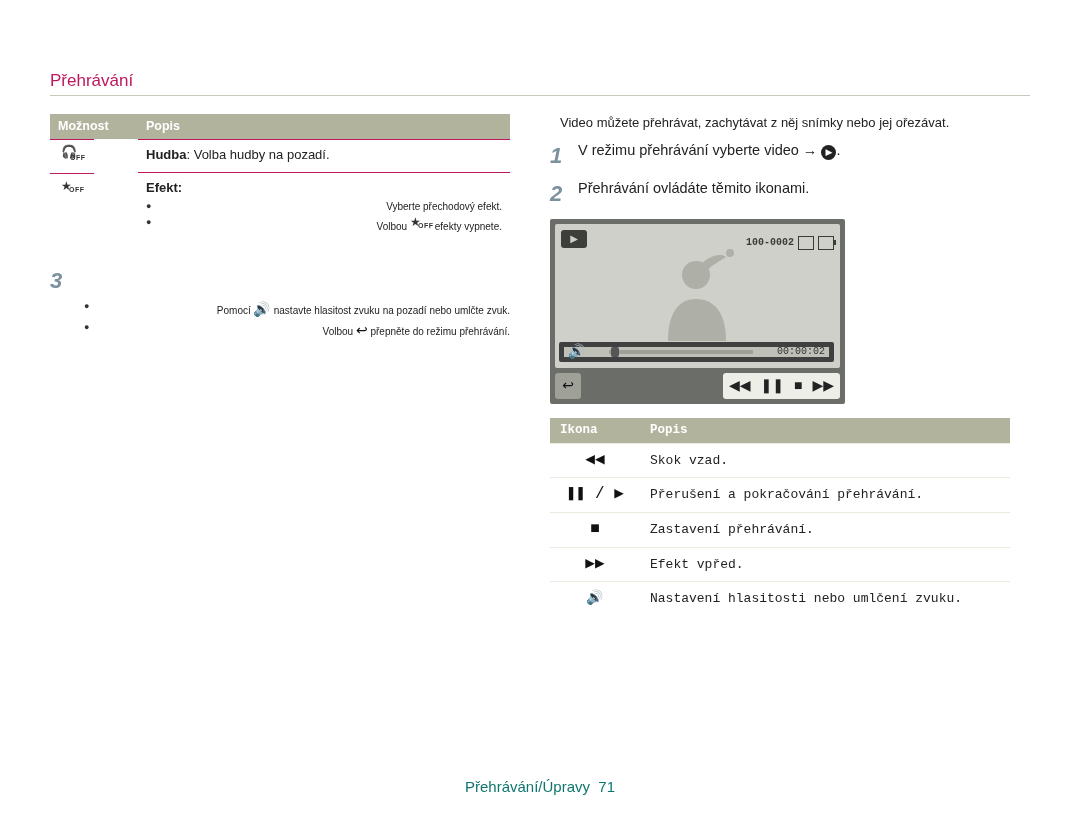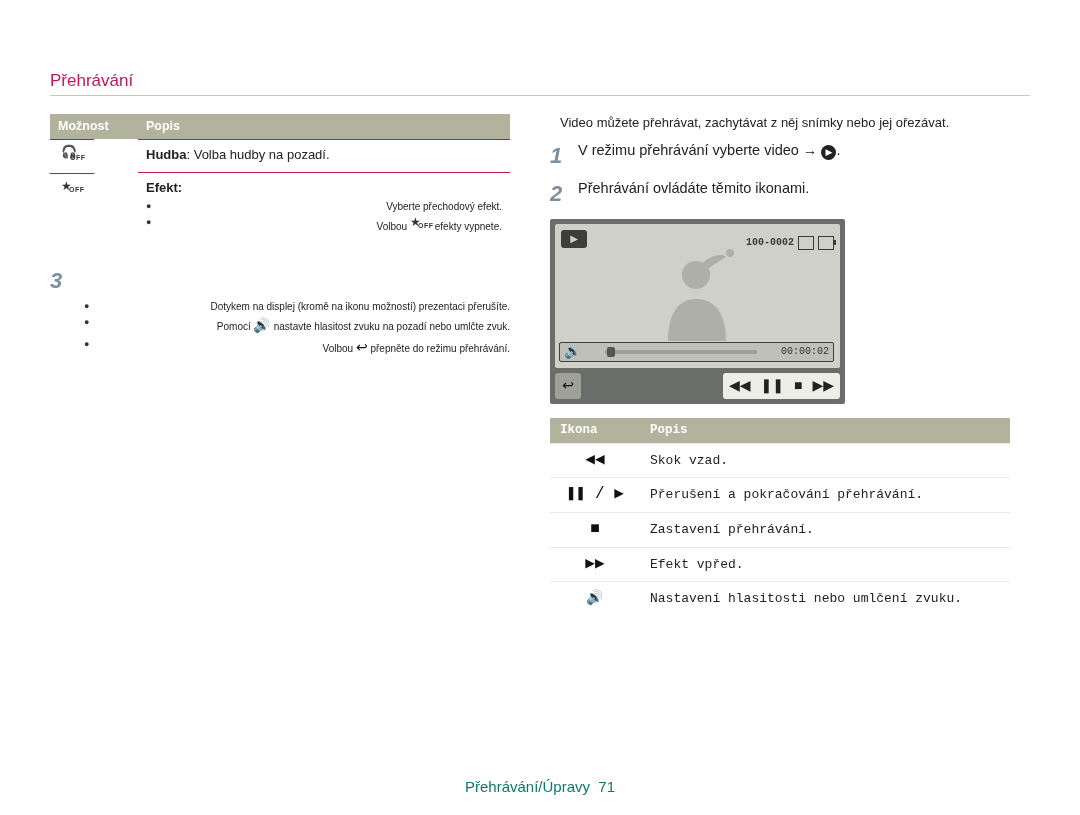--- a/index.html
+++ b/index.html
@@ -87,21 +87,21 @@
     display:flex; align-items:center; gap:4px;margin-top:8px;
   }
   .crop-ic,.batt-ic{ width:14px;height:12px;border:1px solid #3a3c36;display:inline-block;position:relative;}
   .batt-ic:after{content:"";position:absolute;right:-3px;top:3px;width:2px;height:5px;background:#3a3c36;}
   .silh {
     position:absolute; left:50%; top:50%; transform:translate(-50%,-55%);
     width:120px; height:100px;
   }
   .pbar {
     position:absolute; left:4px; right:6px; bottom:6px;
-    height:20px; background:#bfc1b8; border:1px solid #404040; border-radius:2px;
+    height:20px; background:#bfc1b8; border:5px solid #404040; border-radius:2px;
     display:flex; align-items:center; padding:0 4px; gap:20px; box-sizing:border-box;
   }
   .pbar .spk { font-size:12px; color:#333; }
   .pbar .track { flex:1; height:4px; background:#9fa199; position:relative; margin:0 4px;}
   .pbar .knob { position:absolute; left:2px; top:-3px; width:8px; height:10px; background:#555; border-radius:2px;}
   .pbar .time { font-family:"Courier New",monospace; font-size:10px; color:#333; }
 
   .bottombar {
     position:absolute; left:5px; right:5px; bottom:5px; height:26px;
     display:flex; align-items:center; gap:6px;
@@ -182,21 +182,20 @@
             </ul>
           </td>
         </tr>
       </tbody>
         </table>
 
       <div class="step">
         <div class="step-num">3</div>
       </div>
       <ul class="bul">
-        <li>Dotykem na displej (kromě na ikonu možností) prezentaci přerušíte.</li>
         <li>
           <span>Pomocí </span><span class="speaker-i"></span><span> nastavte hlasitost zvuku na pozadí nebo umlčte zvuk.</span>
         </li>
         <li>
           <span>Volbou </span><span class="back-i"></span><span> přepněte do režimu přehrávání.</span>
         </li>
       </ul>
     </div>
 
     <div class="col">

